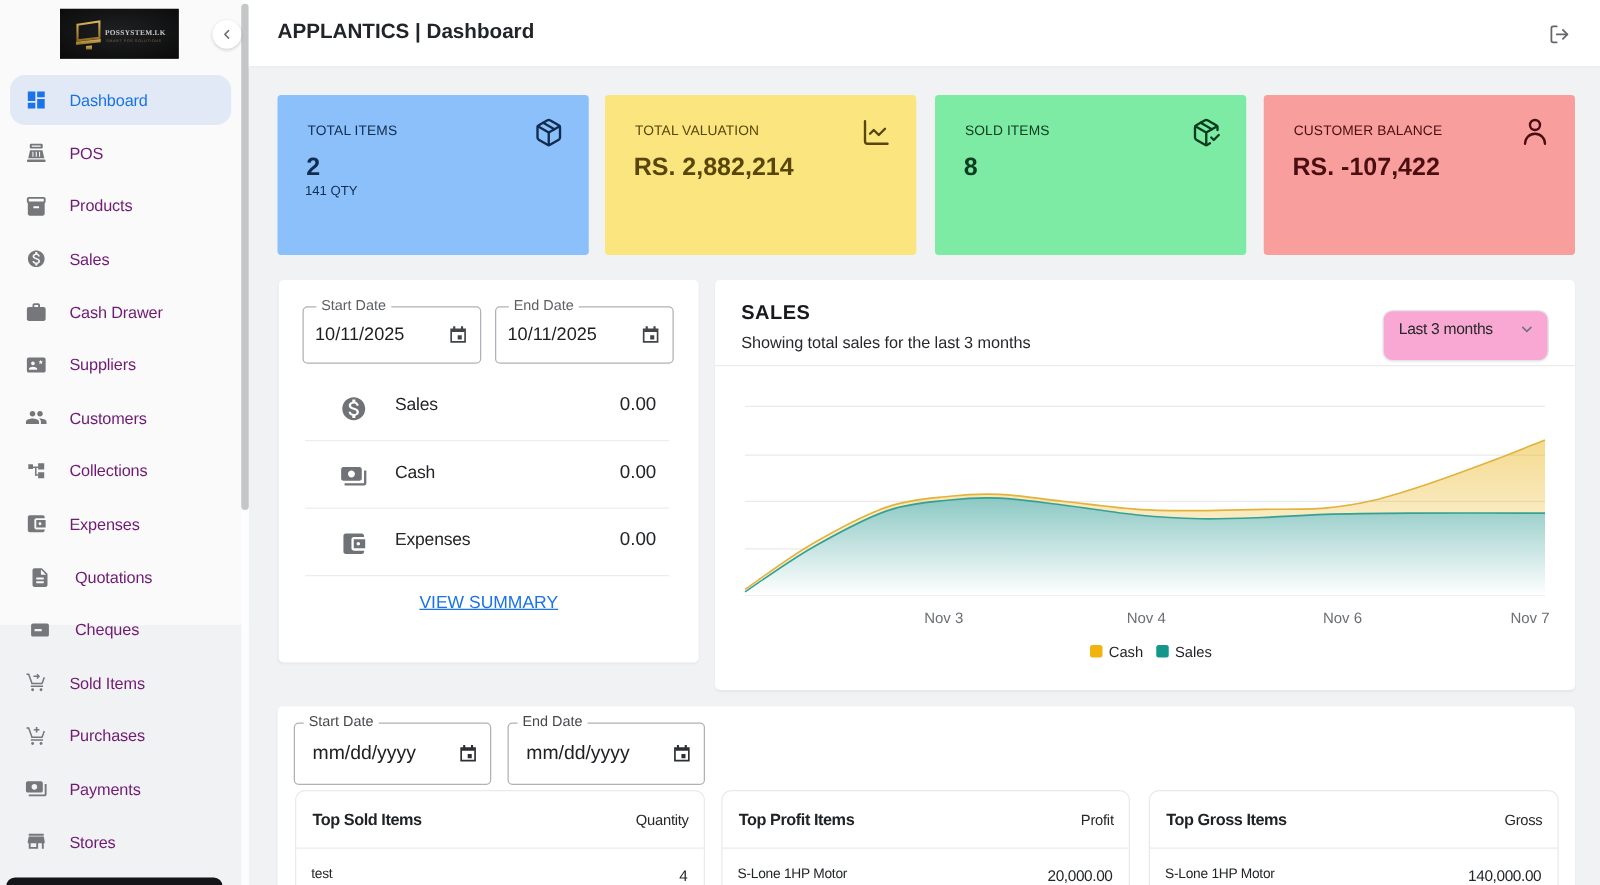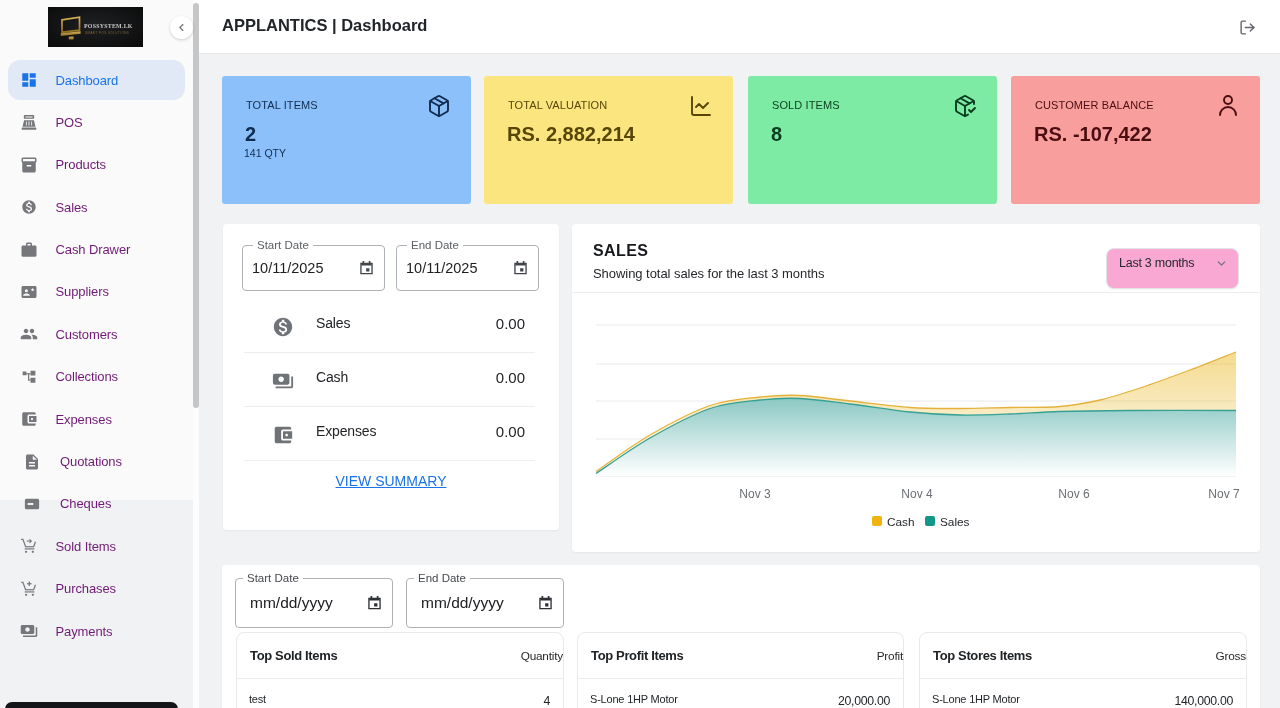--- a/index.html
+++ b/index.html
@@ -56,21 +56,21 @@
 #ch-title { position:absolute; left:21px; top:18px; font-size:16px; font-weight:bold; color:#17191c; letter-spacing:0.4px; }
 #ch-sub { position:absolute; left:21px; top:42px; font-size:13px; letter-spacing:-0.05px; color:#26282c; }
 #ch-sel { position:absolute; left:534px; top:24px; width:133px; height:41px; border:1px solid #e3e4e6; border-radius:8px; background:#f9a8d4; box-shadow:0 1px 1px rgba(0,0,0,.04); }
 #ch-sel .st { position:absolute; left:12px; top:7px; font-size:12.5px; letter-spacing:-0.25px; color:#26282b; }
 #ch-sel svg { position:absolute; right:10px; top:8px; }
 #ch-div { position:absolute; left:0; top:68px; width:688px; height:1px; background:#ececee; }
 
 .tbl { position:absolute; top:67px; width:328px; height:120px; border:1px solid #e8e9eb; border-radius:8px; background:#fff; }
 .tbl .th { position:absolute; left:0; top:0; width:100%; height:45px; }
 .tbl .th .l { position:absolute; left:13px; top:15px; font-size:13px; letter-spacing:-0.35px; font-weight:bold; color:#202326; }
-.tbl .th .r { position:absolute; right:0; top:16px; font-size:11.8px; letter-spacing:-0.2px; color:#26282b; }
+.tbl .th .r { position:absolute; right:12px; top:16px; font-size:11.8px; letter-spacing:-0.2px; color:#26282b; }
 .tbl .tdiv { position:absolute; left:0; top:45px; width:100%; height:1px; background:#ebecee; }
 .tbl .tr { position:absolute; left:0; top:46px; width:100%; height:46px; }
 .tbl .tr .l { position:absolute; left:12px; top:14px; font-size:11px; letter-spacing:-0.2px; color:#232629; }
 .tbl .tr .r { position:absolute; right:13px; top:14.6px; font-size:12.3px; letter-spacing:-0.3px; color:#232629; }
 </style>
 </head>
 <body>
 <svg width="0" height="0" style="position:absolute">
 <defs>
 <symbol id="i-dash" viewBox="0 0 24 24">
@@ -304,20 +304,28 @@
         </span>
         <span class="nt">Purchases</span>
       </div>
     <div class="nav-item">
         <span class="ni">
           <svg width="18" height="18" viewBox="0 0 24 24" fill="#75777b">
             <use href="#i-paym"></use>
           </svg>
         </span>
         <span class="nt">Payments</span>
+      </div>
+    <div class="nav-item">
+        <span class="ni">
+          <svg width="18" height="18" viewBox="0 0 24 24" fill="#75777b">
+            <use href="#i-store"></use>
+          </svg>
+        </span>
+        <span class="nt">Stores</span>
       </div>
   </div>
   <div id="blackbar"></div>
 </div>
 <div id="header">
   <h1>APPLANTICS | Dashboard</h1>
   <div id="logout"><svg width="17" height="17" viewBox="0 0 24 24" stroke="#63666b" stroke-linecap="round" stroke-linejoin="round" fill="none" stroke-width="2">
         <use href="#i-logout"></use>
       </svg></div>
 </div>
@@ -473,21 +481,21 @@
         <span class="r">Profit</span>
       </div>
     <div class="tdiv"></div>
     <div class="tr">
         <span class="l">S-Lone 1HP Motor</span>
         <span class="r">20,000.00</span>
       </div>
   </div>
   <div class="tbl" style="left:697px;">
     <div class="th">
-        <span class="l">Top Stores Items</span>
+        <span class="l">Top Gross Items</span>
         <span class="r">Gross</span>
       </div>
     <div class="tdiv"></div>
     <div class="tr">
         <span class="l">S-Lone 1HP Motor</span>
         <span class="r">140,000.00</span>
       </div>
   </div>
 </div>
 

